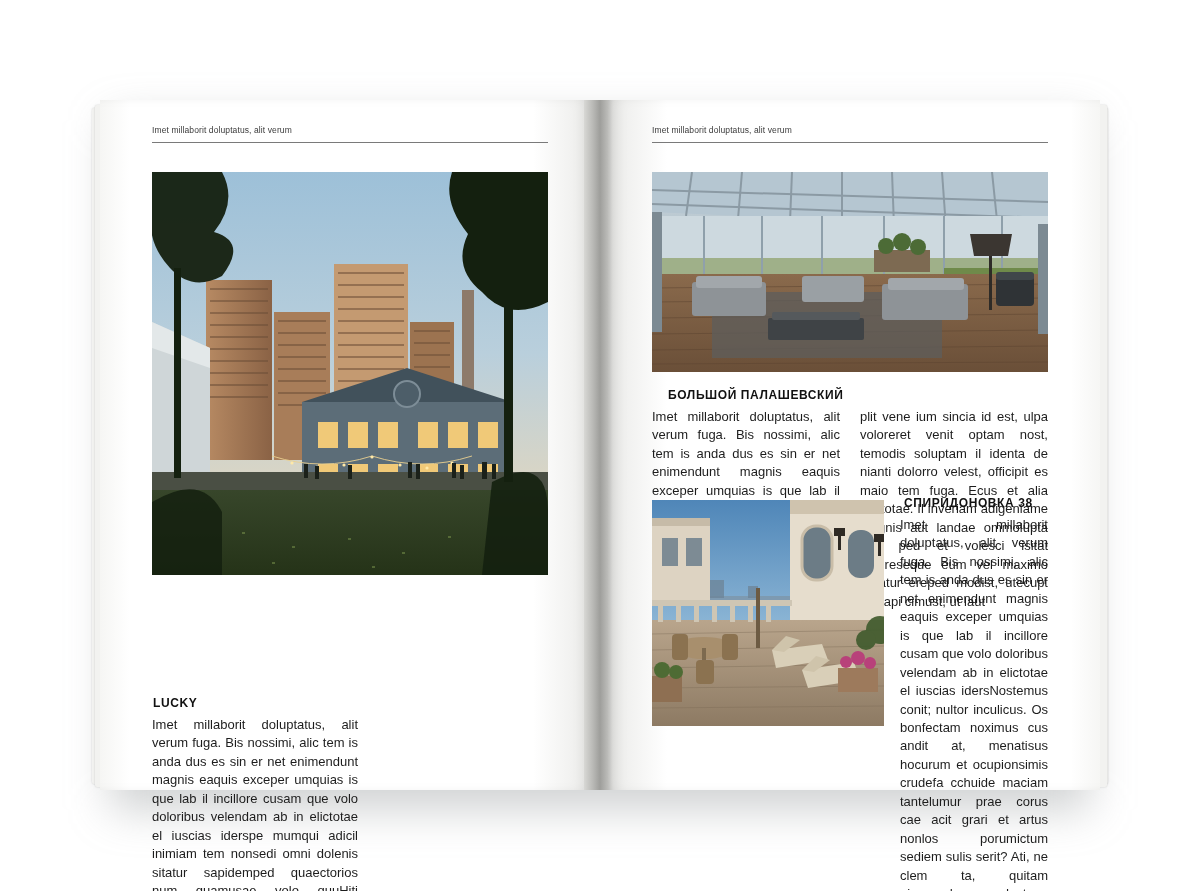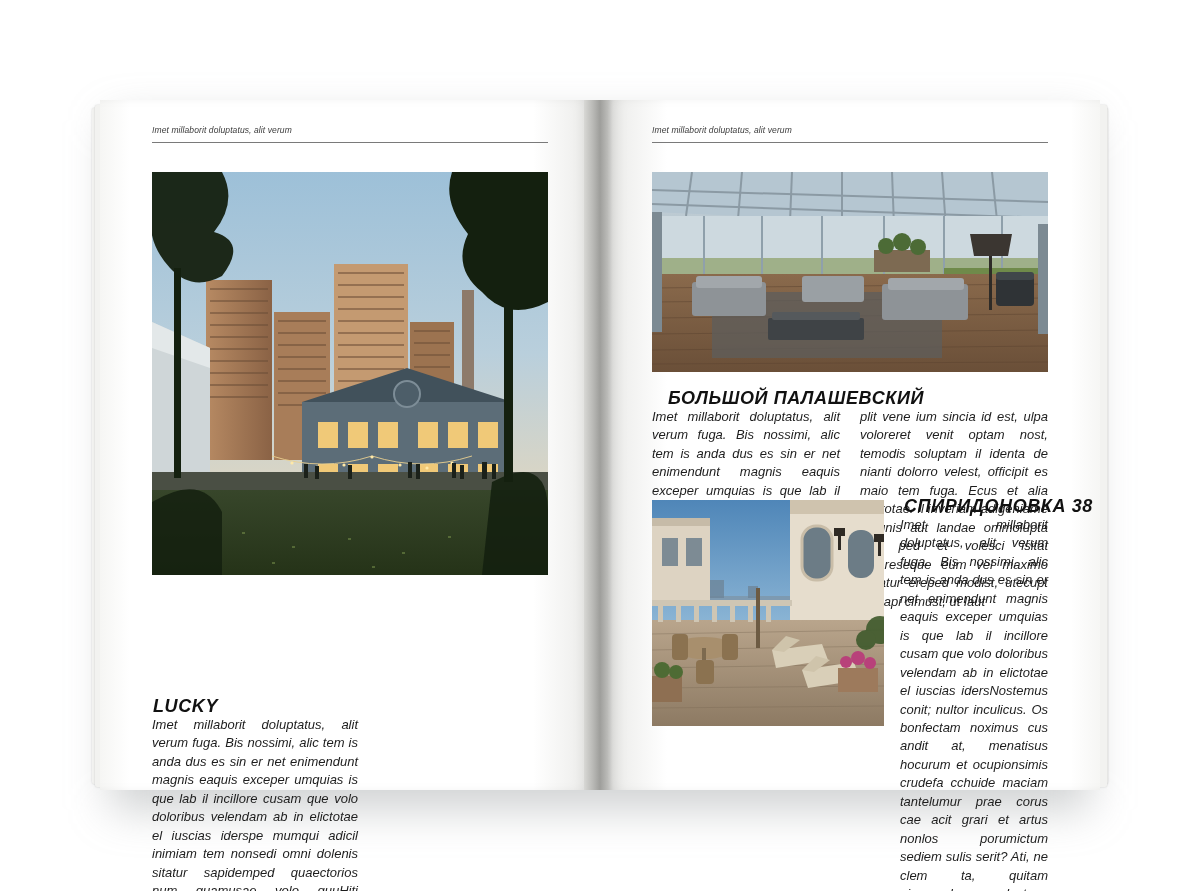--- a/index.html
+++ b/index.html
@@ -49,38 +49,38 @@
   .page.right{left:508px;
     background:linear-gradient(to left,#f6f6f4 0%,#ffffff 6%,#ffffff 88%,#ececea 99%,#d9d9d6 100%);
     box-shadow:inset 12px 0 18px -12px rgba(0,0,0,.25);
   }
   
   .gutter{
     position:absolute;left:484px;top:0;width:32px;height:690px;
     background:linear-gradient(to right,#d8d8d5 0%,#b9b9b6 28%,#9e9e9b 50%,#b9b9b6 72%,#d8d8d5 100%);
   }
 
-  .page-inner{position:absolute;inset:0;font-style:italic;}
+  .page-inner{position:absolute;inset:0;}
 
   
   .runhead{
     position:absolute;
     font-size:8.5px;color:#3a3a3a;letter-spacing:.1px;
   }
   .runrule{
     position:absolute;height:1px;background:#7a7a7a;
   }
 
   
   .photo{position:absolute;overflow:hidden;background:#8b9aa6;}
 
   
   .h-title{
     position:absolute;
-    font-weight:bold;font-size:18px;letter-spacing:.6px;color:#111;padding-left:16px;
+    font-weight:bold;font-size:12px;letter-spacing:.6px;color:#111;padding-left:16px;
   }
   .col{
     position:absolute;
     font-size:13px;line-height:1.42;color:#1d1d1d;
     text-align:justify;
   }
 </style>
 </head>
 <body>
 

